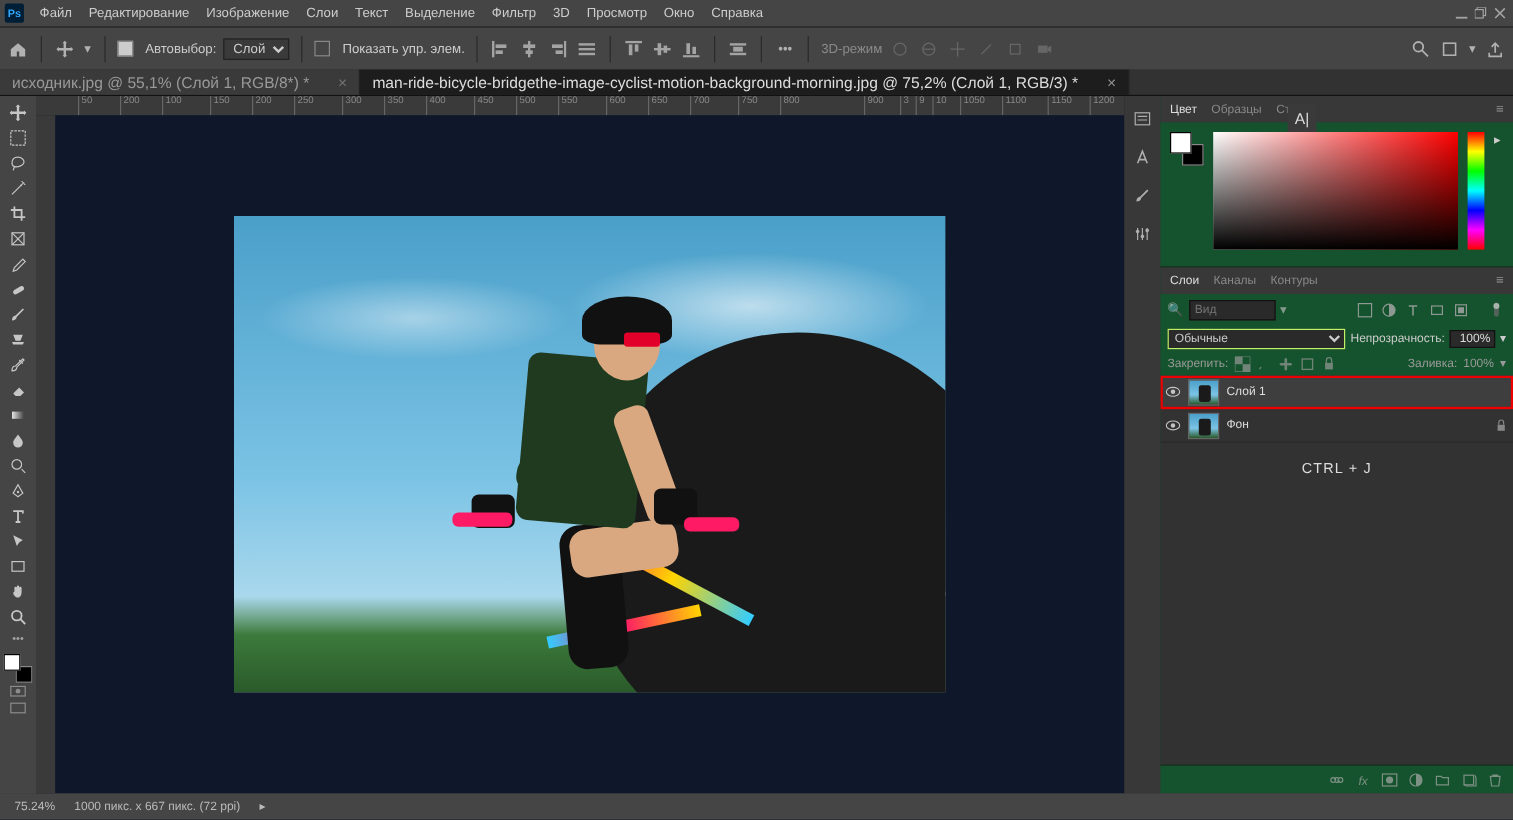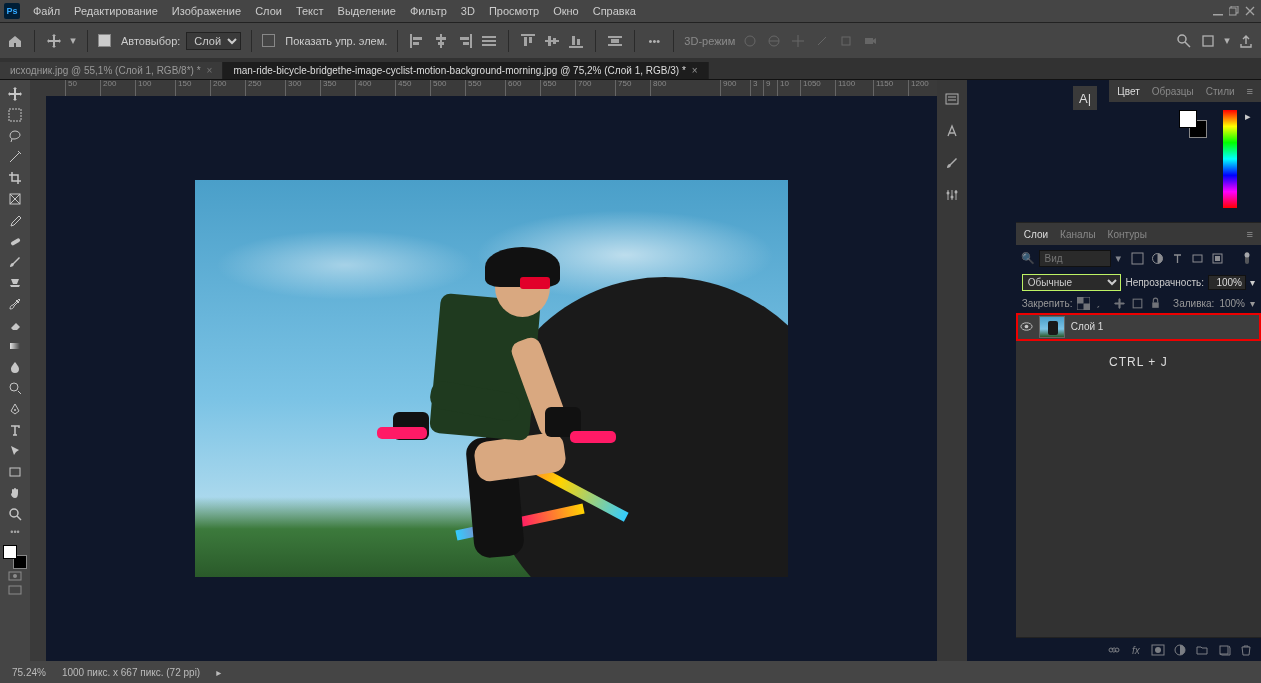--- a/index.html
+++ b/index.html
@@ -10,21 +10,21 @@
 .menubar .spacer { flex: 1; }
 .menubar .winbtn { width: 16px; text-align:center; padding:0 4px; cursor:pointer; opacity:.7;}
 .optbar { height: 36px; background: #454545; border-top:1px solid #222; display:flex; align-items:center; padding:0 6px; gap:6px;}
 .optbar .ico { width:18px; height:18px; display:flex; align-items:center; justify-content:center; opacity:.8; cursor:pointer;}
 .optbar .sep { width:1px; height:22px; background:#2a2a2a; margin:0 4px;}
 .optbar .endico { margin-left:auto;}
 .optbar .chk { width:13px;height:13px;border:1px solid #888;display:inline-block;vertical-align:middle;margin-right:4px;}
 .optbar .lbl { font-size:11px; color:#ccc;}
 .optbar select { background:#3a3a3a; color:#ccc; border:1px solid #222; font-size:11px; padding:1px 3px;}
 .tabbar { height: 22px; background: #323232; border-bottom:1px solid #111; display:flex; align-items:flex-end;}
-.tab { padding: 3px 10px; font-size:10px; color:#999; background:#3a3a3a; border-right:1px solid #222; display:flex; align-items:center; gap:6px; cursor:pointer;}
+.tab { padding: 3px 10px; font-size:13px; color:#999; background:#3a3a3a; border-right:1px solid #222; display:flex; align-items:center; gap:24px; cursor:pointer;}
 .tab.active { background:#1d1d1d; color:#ddd;}
 .tab .x { opacity:.6;}
 .workrow { display:flex; height: 581px; }
 .toolbar { width:30px; background:#454545; display:flex; flex-direction:column; align-items:center; padding-top:4px;}
 .toolbar .tool { width:26px; height:20px; display:flex; align-items:center; justify-content:center; cursor:pointer; margin-bottom:1px; opacity:.85;}
 .toolbar .fgbg { position:relative; width:24px;height:24px; margin-top:6px;}
 .toolbar .fgbg .fg { position:absolute; width:14px;height:14px; background:#fff; border:1px solid #000; left:0; top:0;}
 .toolbar .fgbg .bg { position:absolute; width:14px;height:14px; background:#000; border:1px solid #888; right:0; bottom:0;}
 .toolbar .mini { width:26px;height:14px;display:flex;align-items:center;justify-content:center;cursor:pointer;opacity:.7;font-size:9px;}
 .ruler-h { height:16px; background:#3a3a3a; position:relative; font-size:8px; color:#888; overflow:hidden;}
@@ -53,21 +53,21 @@
 .docimg .glove2{position:absolute;top:195px;left:18px;width:36px;height:28px;background:#111;border-radius:6px;}
 .docimg .grip{position:absolute;top:210px;left:2px;width:50px;height:12px;background:#ff1a66;border-radius:5px;}
 .docimg .grip2{position:absolute;top:214px;left:195px;width:46px;height:12px;background:#ff1a66;border-radius:5px;}
 .docimg .leg{position:absolute;top:220px;left:95px;width:50px;height:120px;background:#111;border-radius:16px;transform:rotate(-5deg);}
 .docimg .thigh{position:absolute;top:220px;left:100px;width:90px;height:40px;background:#d9a880;border-radius:14px;transform:rotate(-8deg);}
 .docimg .frame1{position:absolute;top:260px;left:110px;width:150px;height:10px;background:linear-gradient(90deg,#ff1a66,#ffd400,#33ccff);transform:rotate(28deg);}
 .docimg .frame2{position:absolute;top:300px;left:80px;width:130px;height:10px;background:linear-gradient(90deg,#33ccff,#ff1a66,#ffd400);transform:rotate(-12deg);}
 .floaticon { position:absolute; top:86px; right:164px; width:24px;height:24px; background:#3a3a3a; display:flex; align-items:center; justify-content:center; font-size:13px; color:#ddd;}
 .collapsed-dock { width:30px; background:#383838; display:flex; flex-direction:column; align-items:center; padding-top:10px; gap:14px;}
 .collapsed-dock .dico{ width:18px;height:18px;opacity:.8;cursor:pointer;display:flex;align-items:center;justify-content:center;}
-.rightpanel { width:294px; background:#0f172a; display:flex; flex-direction:column;align-items:flex-end;}
+.rightpanel { width:294px; background:#14532d; display:flex; flex-direction:column;}
 .panelhdr { height:22px; display:flex; align-items:center; padding:0 8px; gap:12px; background:#383838;}
 .panelhdr .pt { font-size:10px; color:#888; cursor:pointer; padding:3px 0;}
 .panelhdr .pt.active { color:#ddd;}
 .panelhdr .menu { margin-left:auto; opacity:.6; cursor:pointer;}
 .colorpanel { height:120px; padding:8px; display:flex; gap:8px; align-items:flex-start;}
 .colorpanel .fgbg2 { position:relative; width:28px;height:28px;}
 .colorpanel .fgbg2 .fg{position:absolute;width:18px;height:18px;background:#fff;border:1px solid #000;left:0;top:0;}
 .colorpanel .fgbg2 .bg{position:absolute;width:18px;height:18px;background:#000;border:1px solid #888;right:0;bottom:0;}
 .colorfield { flex:1; height:98px; background:linear-gradient(to bottom, rgba(0,0,0,0), #000),linear-gradient(to right,#fff,#f00);}
 .huebar { width:14px; height:98px; background:linear-gradient(to bottom,#f00,#ff0,#0f0,#0ff,#00f,#f0f,#f00);}
@@ -606,20 +606,32 @@
       </div>
       <div class="layerlist">
         <div class="layer sel">
           <svg class="eye" viewBox="0 0 14 14">
               <ellipse cx="7" cy="7" rx="6" ry="4" fill="none" stroke="#ddd"></ellipse>
               <circle cx="7" cy="7" r="2" fill="#ddd"></circle>
             </svg>
           <div class="thumb"></div>
           <span class="nm">Слой 1</span>
         </div>
+        <div class="layer">
+          <svg class="eye" viewBox="0 0 14 14">
+              <ellipse cx="7" cy="7" rx="6" ry="4" fill="none" stroke="#ddd"></ellipse>
+              <circle cx="7" cy="7" r="2" fill="#ddd"></circle>
+            </svg>
+          <div class="thumb"></div>
+          <span class="nm">Фон</span>
+          <svg class="lock" viewBox="0 0 12 12">
+              <rect x="3" y="5" width="6" height="5" fill="#aaa"></rect>
+              <path d="M4 5V3a2 2 0 014 0v2" fill="none" stroke="#aaa"></path>
+            </svg>
+        </div>
         <div class="hint">CTRL + J</div>
       </div>
       <div class="layerfoot">
         <svg class="fico" viewBox="0 0 14 14">
             <path d="M5 7a2 2 0 012-2h1M9 7a2 2 0 01-2 2H6" fill="none" stroke="#aaa"></path>
             <rect x="2" y="5" width="4" height="4" rx="2" fill="none" stroke="#aaa"></rect>
             <rect x="8" y="5" width="4" height="4" rx="2" fill="none" stroke="#aaa"></rect>
           </svg>
         <svg class="fico" viewBox="0 0 14 14">
             <text x="3" y="11" font-size="10" fill="#aaa" font-style="italic">fx</text>

